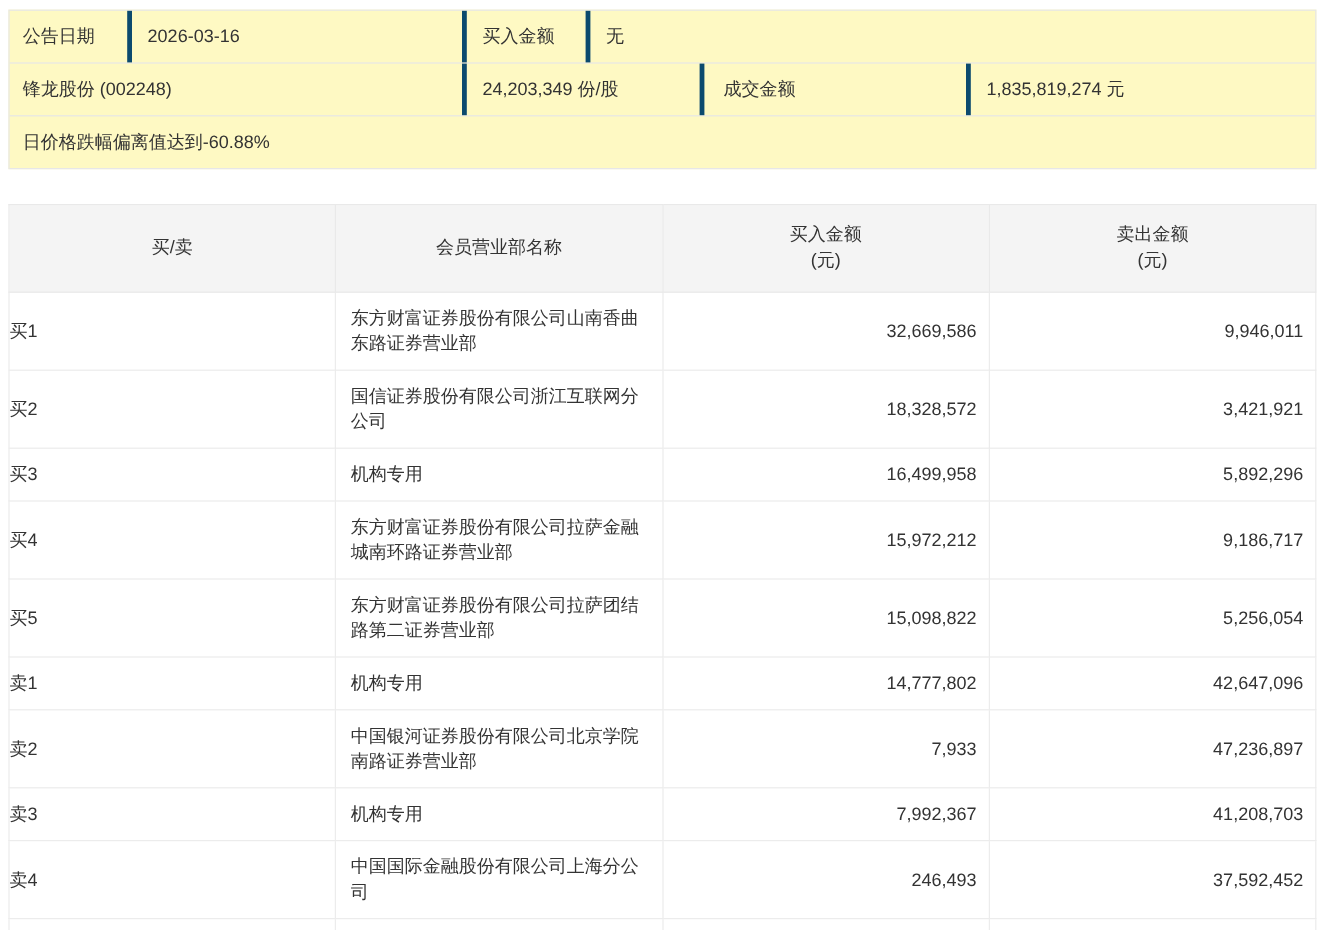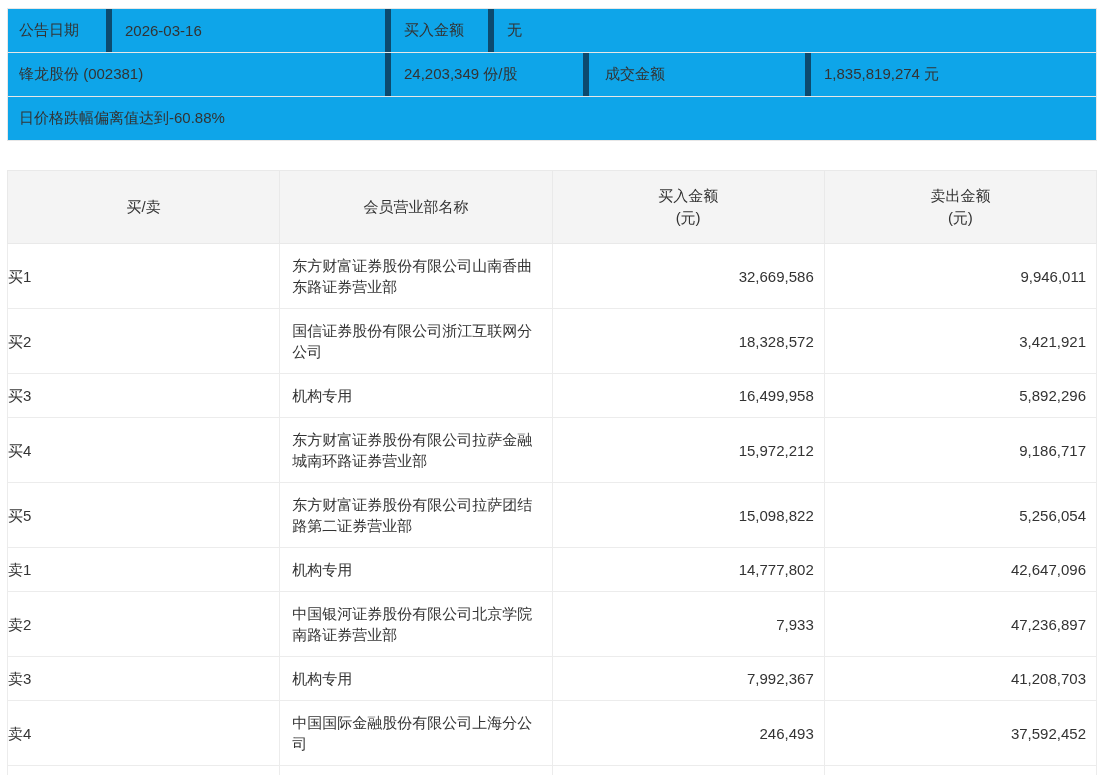--- a/index.html
+++ b/index.html
@@ -12,36 +12,36 @@
     font-family: "Liberation Sans", "DejaVu Sans", sans-serif;
     color: #333333;
     font-size: 15px;
   }
   
   .info-box {
     box-sizing: border-box;
     margin: 8px 13px 4px 7px;
     width: 1090px;
     border: 1px solid #e7e7e7;
-    background: #0ea5e9;
+    background: #fef9c3;
   }
   .info-row {
     display: flex;
     height: 43px;
     align-items: center;
     border-bottom: 1px solid #e7e7e7;
   }
   .info-row:last-child { border-bottom: none; }
   .info-cell {
     box-sizing: border-box;
     height: 100%;
     display: flex;
     align-items: center;
     padding-left: 11px;
-    border-left: 6px solid #0c4a6e;
+    border-left: 4px solid #0c4a6e;
     white-space: nowrap;
     overflow: hidden;
   }
   .info-cell:first-child { border-left: none; }
   .w98  { width: 98px; }
   .w279 { width: 279px; }
   .w377 { width: 377px; }
   .w103 { width: 103px; padding-left: 13px; }
   .w198 { width: 198px; padding-left: 13px; }
   .w222 { width: 222px; padding-left: 16px; text-align: center; }
@@ -91,21 +91,21 @@
 <body>
 
 <div class="info-box">
   <div class="info-row">
     <div class="info-cell w98">公告日期</div>
     <div class="info-cell w279 val">2026-03-16</div>
     <div class="info-cell w103">买入金额</div>
     <div class="info-cell grow val">无</div>
   </div>
   <div class="info-row">
-    <div class="info-cell w377">锋龙股份 (002381)</div>
+    <div class="info-cell w377">锋龙股份 (002248)</div>
     <div class="info-cell w198 val">24,203,349 份/股</div>
     <div class="info-cell w222">成交金额</div>
     <div class="info-cell grow val">1,835,819,274 元</div>
   </div>
   <div class="info-row">
     <div class="info-cell grow">日价格跌幅偏离值达到-60.88%</div>
   </div>
 </div>
 
 <table class="lhb">

